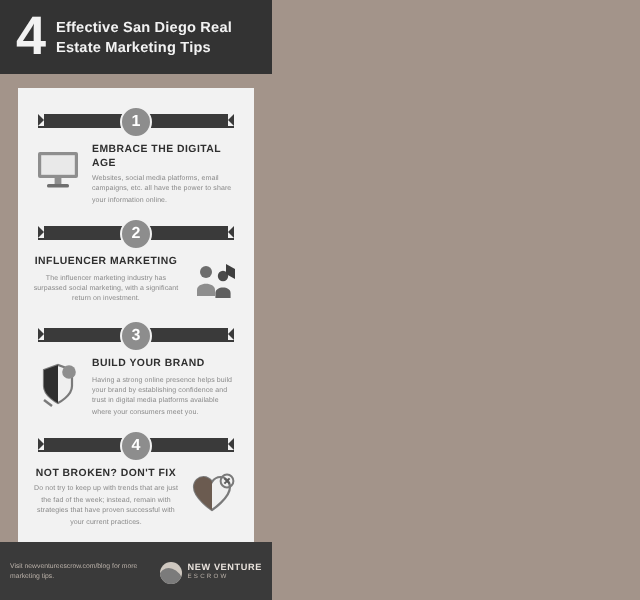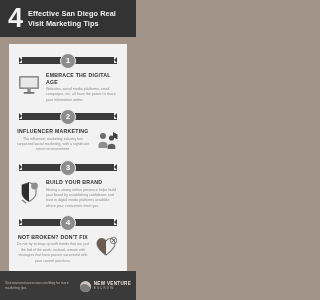--- a/index.html
+++ b/index.html
@@ -181,21 +181,21 @@
     color: #b9b0a8; font-size: 3.1px; letter-spacing: 1.1px; margin-top: 0.6px;
   }
 </style>
 </head>
 <body>
 
 <div class="page">
 
   <div class="header">
     <div class="big-num">4</div>
-    <div class="header-title">Effective San Diego Real Visit Marketing Tips</div>
+    <div class="header-title">Effective San Diego Real Estate Marketing Tips</div>
   </div>
 
   <div class="body-wrap">
     <div class="card">
 
       <div class="ribbon">
         <div class="ribbon-bar"></div>
         <div class="ribbon-circle">1</div>
       </div>
       <div class="section">

